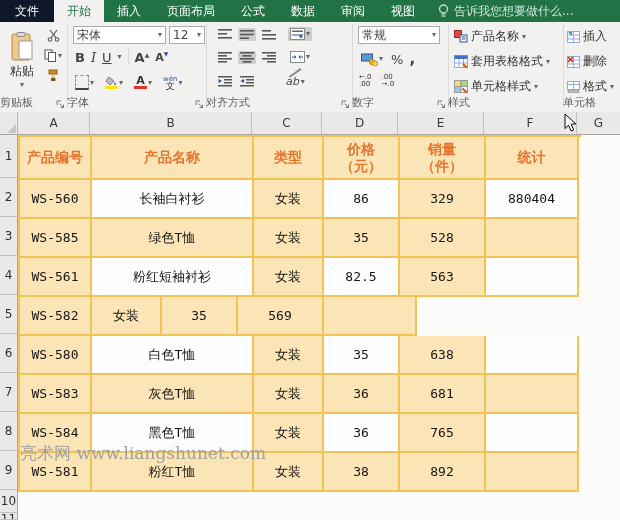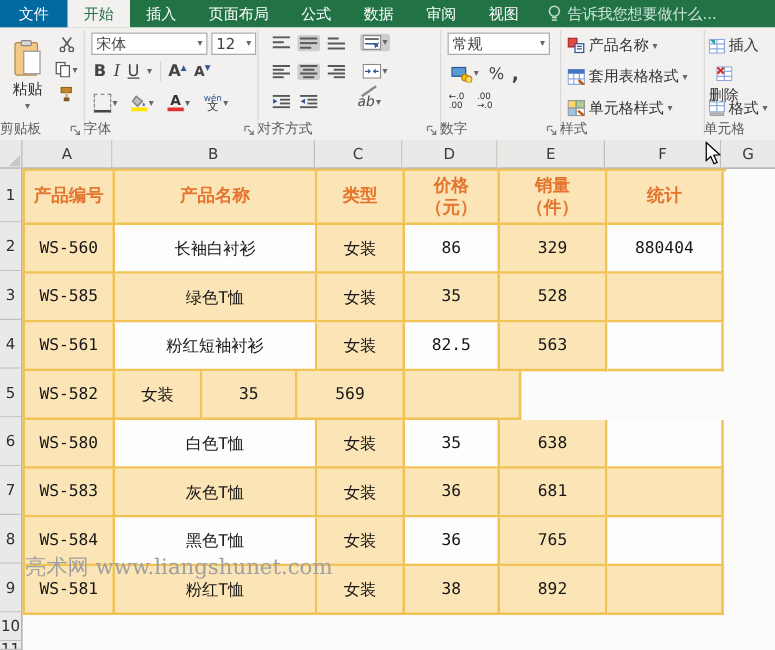--- a/index.html
+++ b/index.html
@@ -4,21 +4,21 @@
 <style>
   html,body{margin:0;padding:0;}
   .app{position:relative;width:620px;height:520px;overflow:hidden;
        font-family:"DejaVu Sans","Liberation Sans",sans-serif;
        background:#FAFAF9;user-select:none;}
 
   
   .tabbar{position:absolute;left:0;top:0;width:620px;height:22px;background:#217346;
           display:flex;align-items:stretch;}
   .tab{color:#fff;font-size:12px;display:flex;align-items:center;padding:4px 13px;cursor:default;}
-  .tab.file{background:#0369a1;padding:0 15px;}
+  .tab.file{background:#0f172a;padding:0 15px;}
   .tab.active{background:#F3F1F0;color:#217346;}
   .tellme{display:flex;align-items:center;gap:5px;margin-left:10px;color:#CFE4D9;font-size:12px;
           white-space:nowrap;overflow:hidden;}
 
   
   .ribbon{position:absolute;left:0;top:22px;width:620px;height:90px;background:#F3F1F0;
           border-bottom:1px solid #CFCDCB;font-size:12px;color:#444;}
   .gsep{position:absolute;top:3px;height:102px;width:1px;background:#DCDAD8;}
   .group{position:absolute;top:0;height:89px;}
   .gfoot{position:absolute;bottom:1px;left:0;right:0;text-align:left;font-size:11px;color:#5E5E5E;}
@@ -376,21 +376,21 @@
 
     <div class="group" style="left:563px;width:57px;">
       <div class="rowline" style="left:4px;top:6px;">
         <svg width="13" height="12" viewBox="0 0 13 12">
           <rect x="0.5" y="0.5" width="12" height="11" fill="#fff" stroke="#8FAADC"></rect>
           <path d="M0.5 4 h12 M0.5 8 h12 M6.5 0.5 v11" stroke="#8FAADC"></path>
           <path d="M1 1 l4 0 l0 4 Z" fill="#2E9BA6"></path>
         </svg>
         <span class="menulabel">插入</span>
       </div>
-      <div class="rowline" style="left:4px;top:31px;flex-direction:column;">
+      <div class="rowline" style="left:4px;top:31px;">
         <svg width="13" height="12" viewBox="0 0 13 12">
           <rect x="0.5" y="0.5" width="12" height="11" fill="#fff" stroke="#8FAADC"></rect>
           <path d="M0.5 4 h12 M0.5 8 h12 M6.5 0.5 v11" stroke="#8FAADC"></path>
           <path d="M1 1 L6 6 M6 1 L1 6" stroke="#D93025" stroke-width="1.6"></path>
         </svg>
         <span class="menulabel">删除</span>
       </div>
       <div class="rowline" style="left:4px;top:56px;">
         <svg width="13" height="12" viewBox="0 0 13 12">
           <rect x="0.5" y="0.5" width="12" height="8" fill="#fff" stroke="#8FAADC"></rect>

